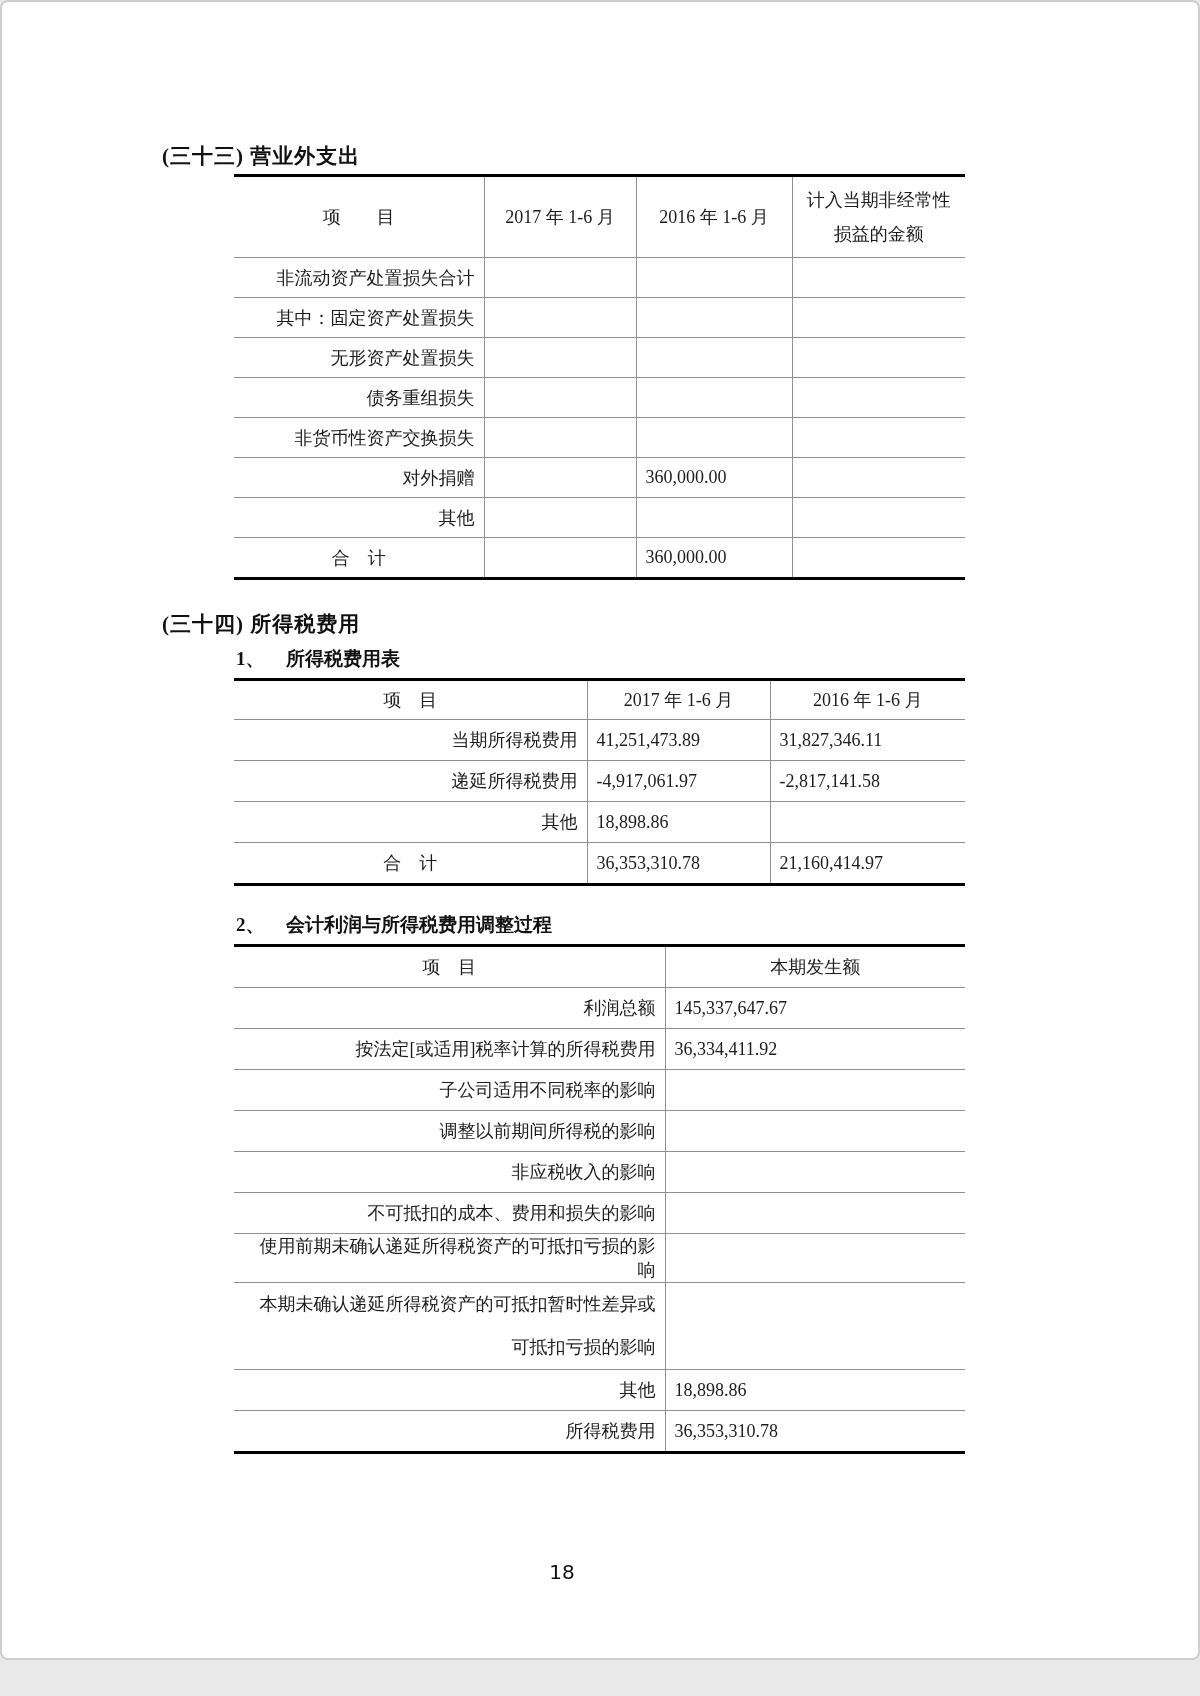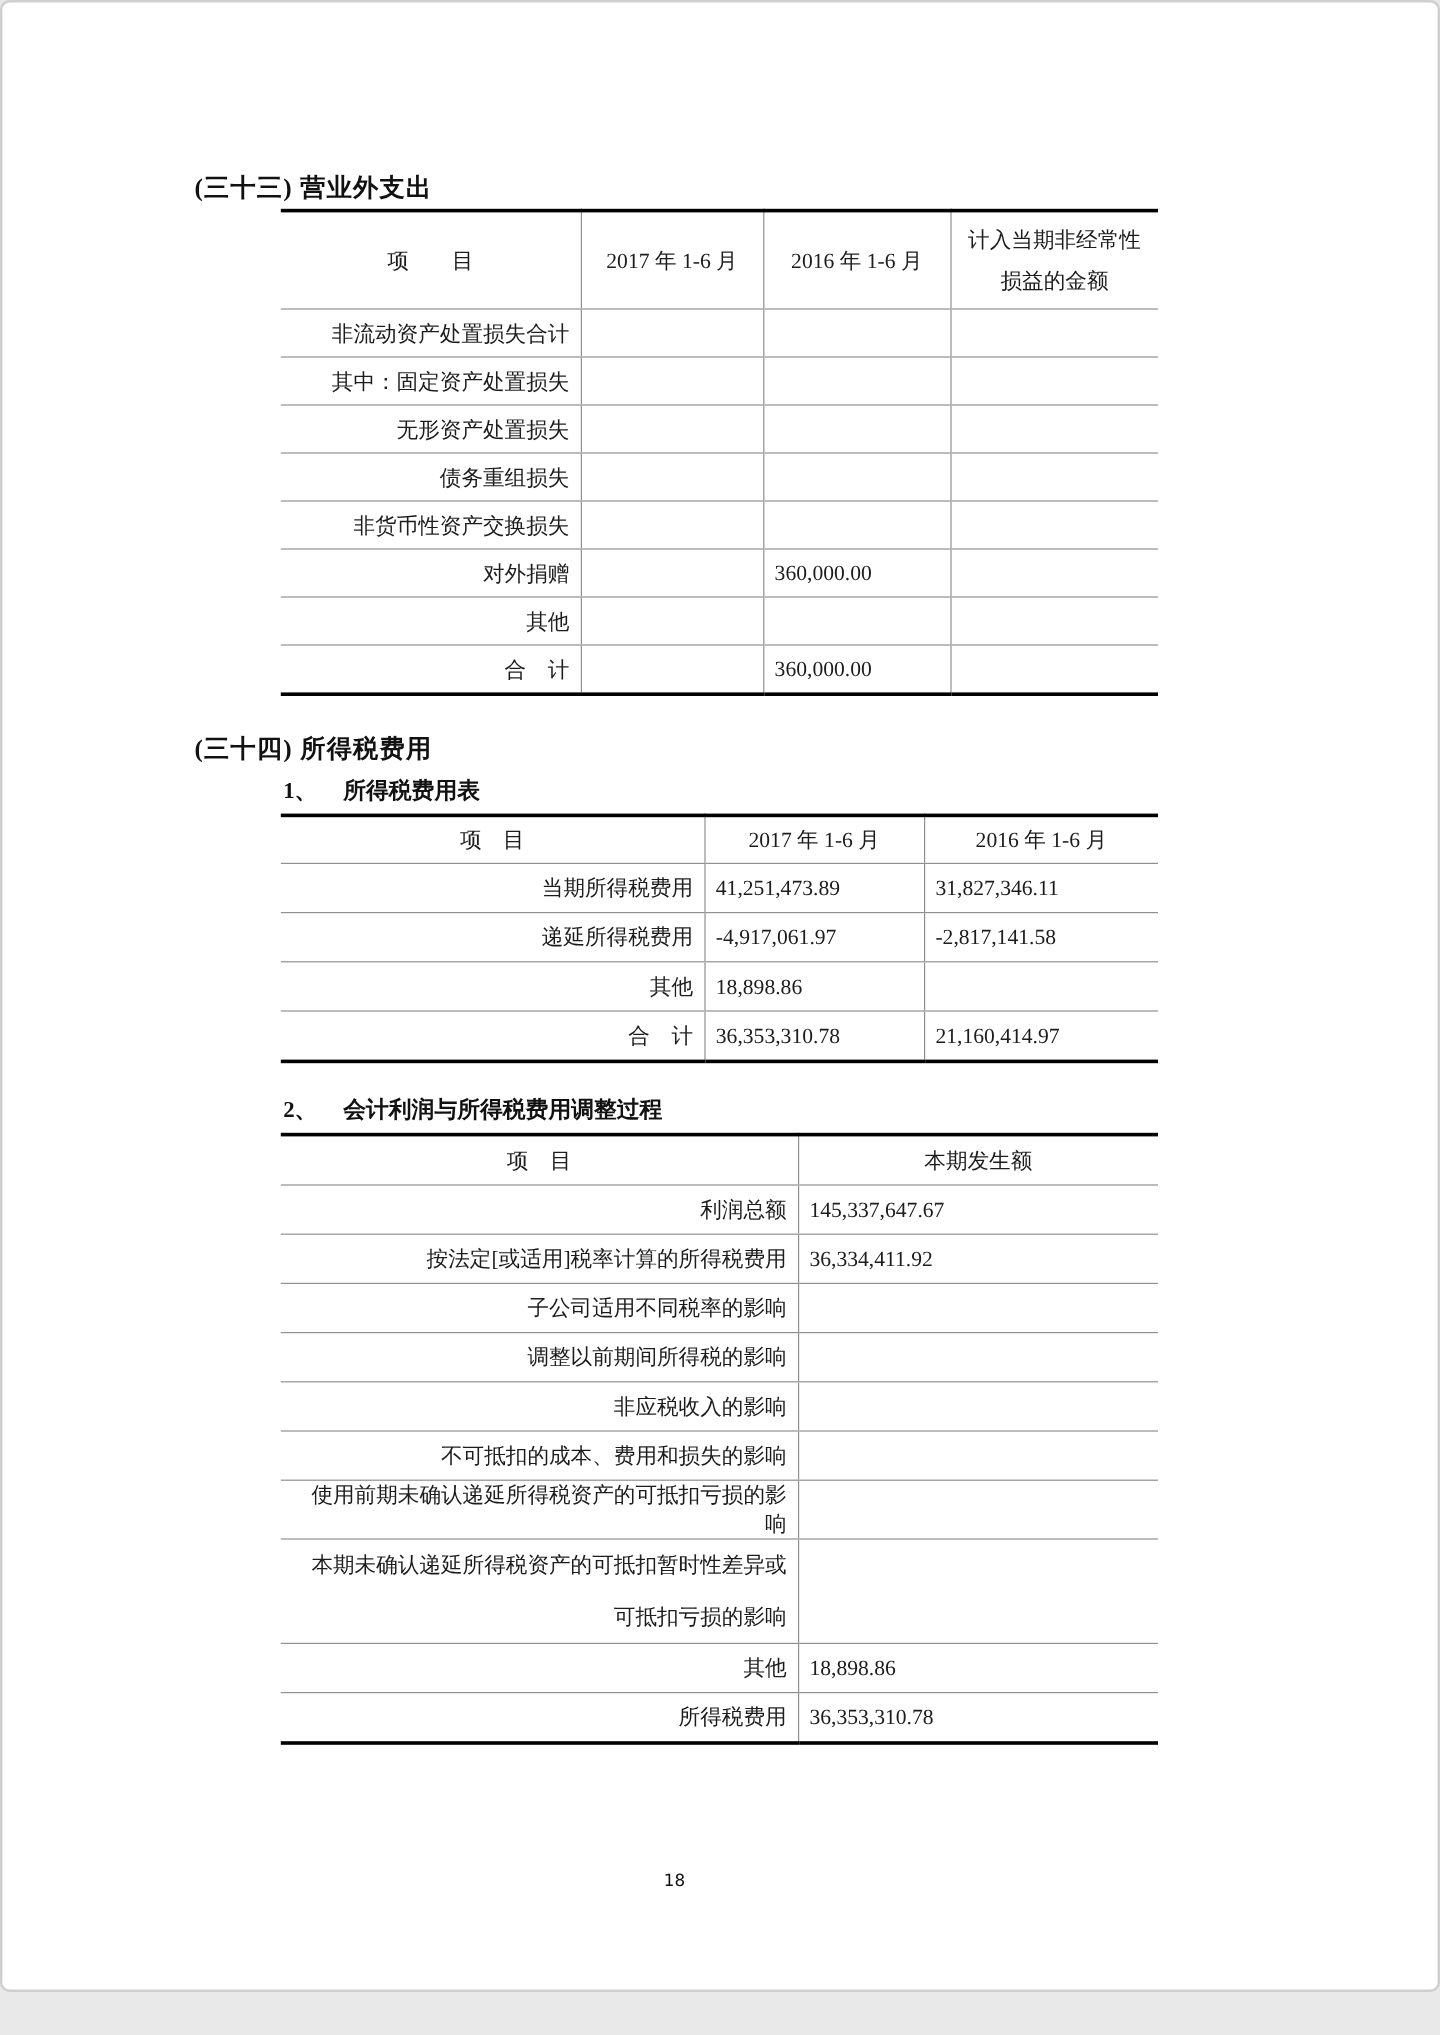--- a/index.html
+++ b/index.html
@@ -34,35 +34,35 @@
     font-size:18px;font-weight:normal;color:#1c1c1c;
     padding:0 9px;vertical-align:middle;
     border-bottom:1px solid #909090;
     overflow:hidden;
   }
   th{text-align:center;}
   .vline{border-left:1px solid #909090;}
   .lbl{text-align:right;}
   .lbl.indent{padding-left:64px;font-family:Liberation Mono, monospace;}
   .num-cell{text-align:left;padding-right:8px;font-variant-numeric:tabular-nums;}
-  .total-lbl{text-align:right;}
+  .total-lbl{text-align:center;}
   tr.last td{border-bottom:3px solid #000;}
   
   .t33 th{height:80px;line-height:1.9;}
   .t33 td{height:39px;}
   
   .t341 th{height:38px;}
   .t341 td{height:40px;}
   
   .t342 th{height:40px;}
   .t342 td{height:40px;}
   .t342 tr.tall td{height:82px;line-height:2.4;margin-top:32px;}
   .page-number{
     position:absolute;left:160px;top:1558px;width:800px;
-    text-align:center;font-size:14px;color:#111;
+    text-align:center;font-size:20px;color:#111;
     font-family:"DejaVu Sans","Liberation Sans",sans-serif;
   }
 </style>
 </head>
 <body>
 
 <div class="page">
 
   <div class="sec-heading" style="top:140px">(三十三) 营业外支出</div>
 

